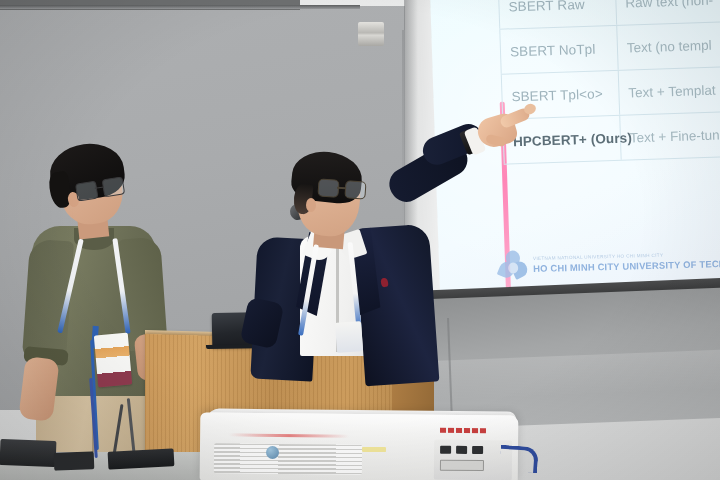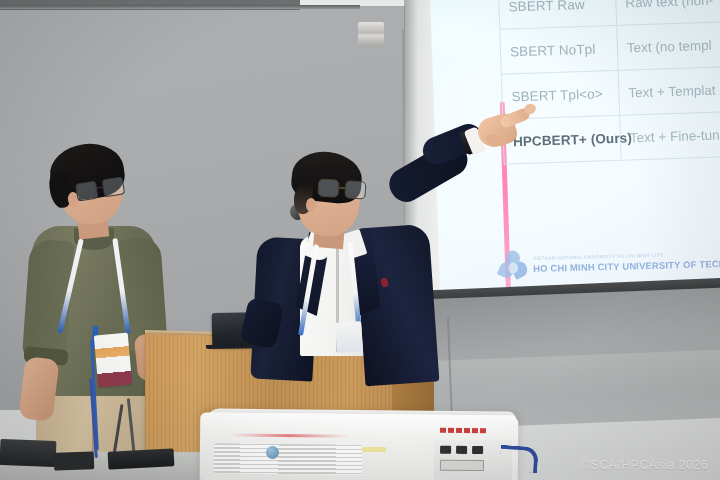--- a/index.html
+++ b/index.html
@@ -995,14 +995,13 @@
   <div class="proj-red-strip"></div>
   <div class="proj-panel">
     <div class="proj-port" style="left:6px;  top:6px;"></div>
     <div class="proj-port" style="left:22px; top:6px;"></div>
     <div class="proj-port" style="left:38px; top:6px;"></div>
     <div class="proj-port" style="left:6px;  top:20px; width:42px; height:9px; background:#d7d7d5; border:1px solid #9a9a98;"></div>
   </div>
   <div class="proj-cable"></div>
 
   <div class="vignette"></div>
-  <div class="watermark">©SCA/HPCAsia 2026</div>
 </div>
 
 </body></html>

